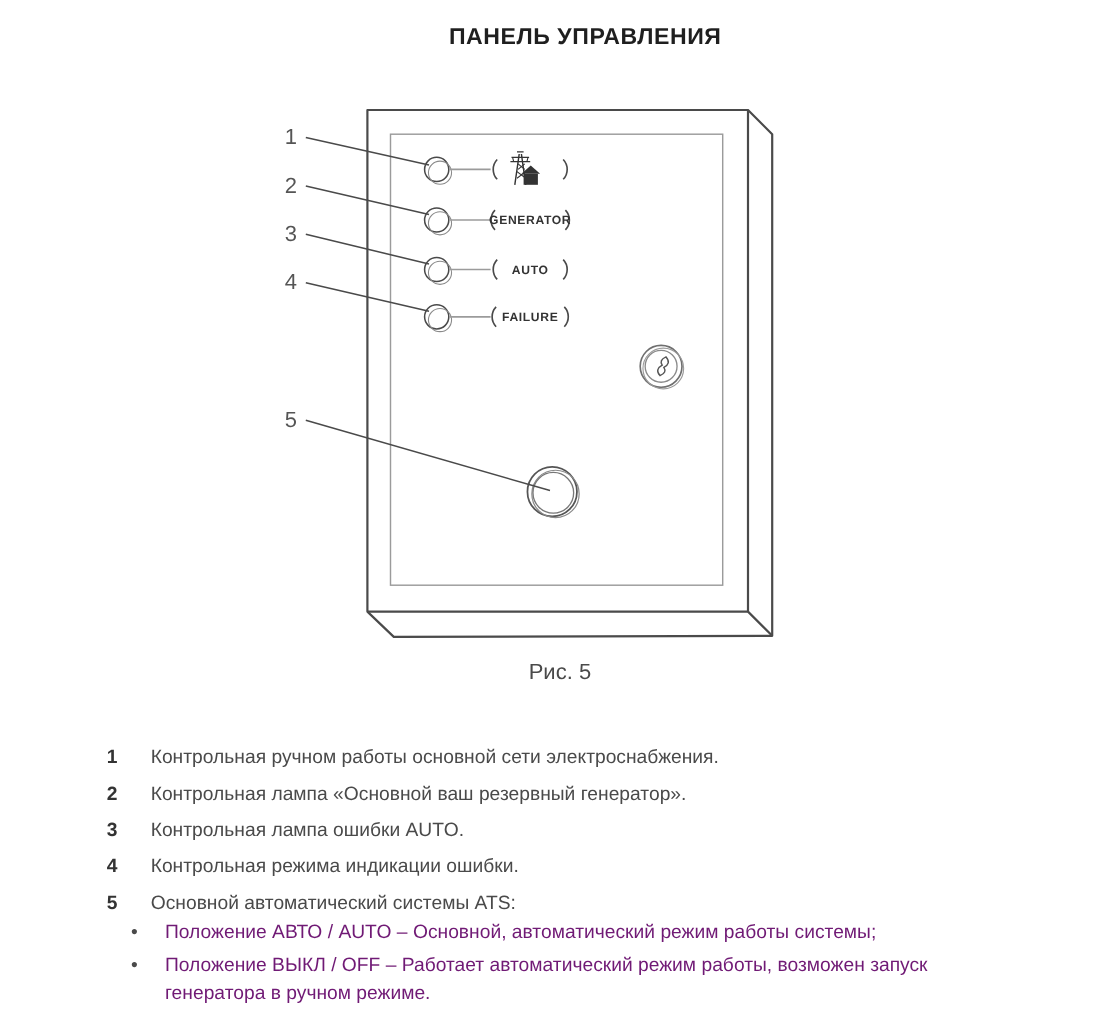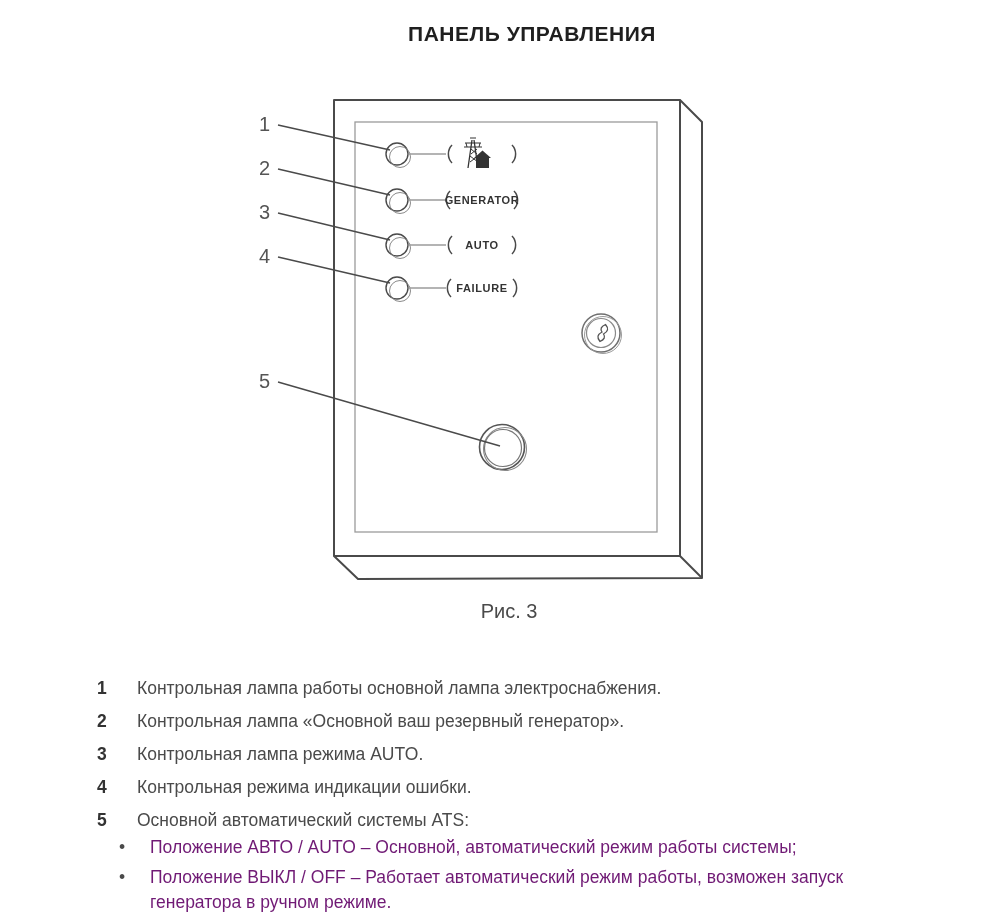--- a/index.html
+++ b/index.html
@@ -110,34 +110,34 @@
 
   <g text-anchor="end">
     <text class="callout-num" x="270" y="46">1</text>
     <text class="callout-num" x="270" y="90">2</text>
     <text class="callout-num" x="270" y="134">3</text>
     <text class="callout-num" x="270" y="178">4</text>
     <text class="callout-num" x="270" y="303">5</text>
   </g>
 </svg>
 
-<div class="figure-caption">Рис. 3</div>
+<div class="figure-caption">Рис. 5</div>
 
 <div class="legend">
   <div class="legend-row">
     <span class="num">1</span>
-    <span class="txt">Контрольная лампа работы основной лампа электроснабжения.</span>
+    <span class="txt">Контрольная ручном работы основной сети электроснабжения.</span>
   </div>
   <div class="legend-row">
     <span class="num">2</span>
     <span class="txt">Контрольная лампа «Основной ваш резервный генератор».</span>
   </div>
   <div class="legend-row">
     <span class="num">3</span>
-    <span class="txt">Контрольная лампа режима AUTO.</span>
+    <span class="txt">Контрольная лампа ошибки AUTO.</span>
   </div>
   <div class="legend-row">
     <span class="num">4</span>
     <span class="txt">Контрольная режима индикации ошибки.</span>
   </div>
   <div class="legend-row" style="margin-bottom:4px;">
     <span class="num">5</span>
     <span class="txt">Основной автоматический системы ATS:</span>
   </div>
   <div class="bullet-row">

